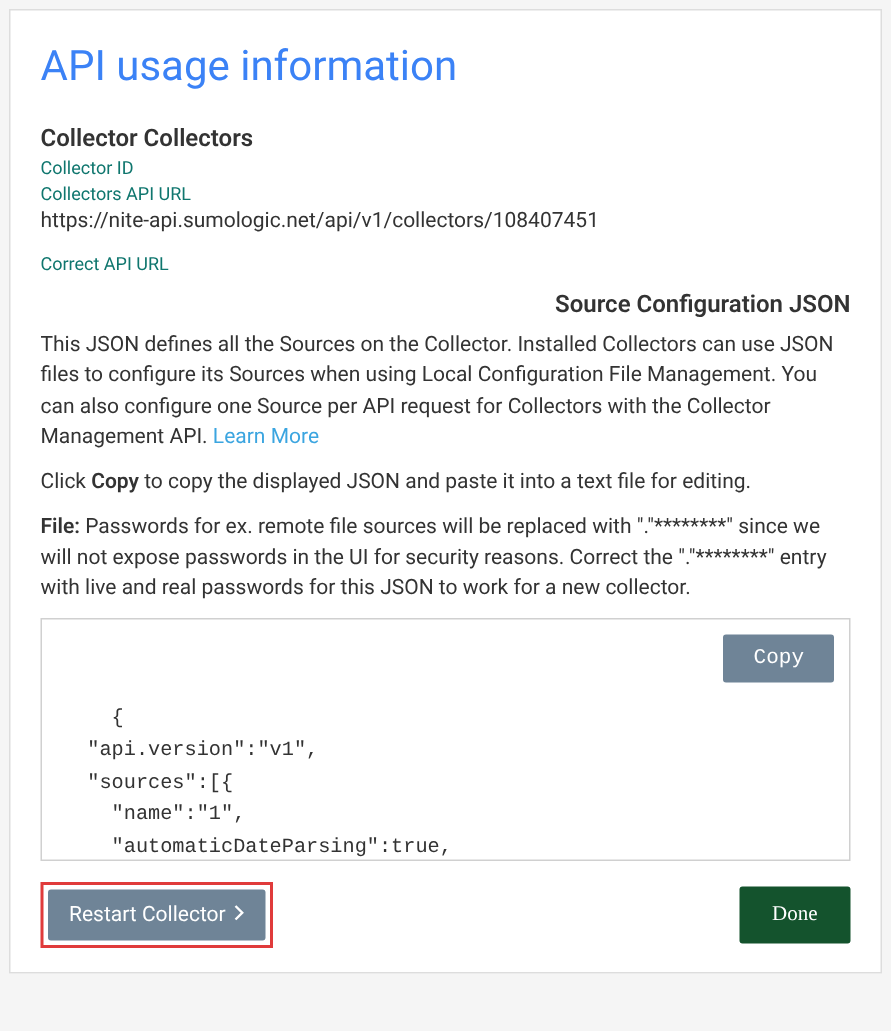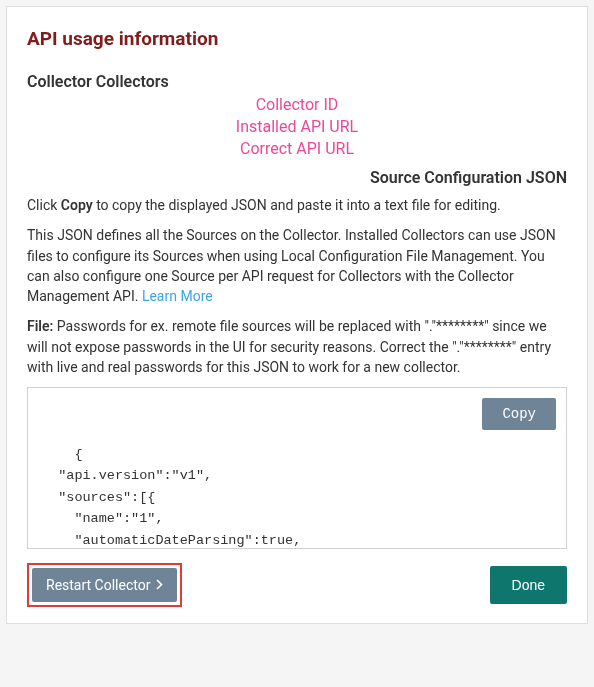--- a/index.html
+++ b/index.html
@@ -13,36 +13,35 @@
       padding: 6px;
     }
     .modal {
       width: 582px;
       background: #fff;
       border: 1px solid #ddd;
       padding: 20px 20px 16px 20px;
       position: relative;
     }
     .page-title {
-      font-size: 19px;
-      font-weight: 700;
-      color: #7f1d1d;
+      font-size: 28px;
+      font-weight: 400;
+      color: #3b82f6;
       margin-bottom: 22px;
     }
     .section-title {
       font-size: 16px;
       font-weight: 600;
       color: #333;
       margin-bottom: 4px;
     }
     .field-label {
-      font-size: 16px;
-      color: #ec4899;
+      font-size: 12px;
+      color: #0f766e;
       margin-bottom: 3px;
-      text-align: center;
     }
     .field-value {
       font-size: 14px;
       color: #333;
       margin-bottom: 14px;
       word-break: break-all;
     }
     .section-heading {
       font-size: 16px;
       font-weight: 600;
@@ -108,57 +107,58 @@
       display: inline-flex;
       align-items: center;
       gap: 6px;
     }
     .restart-highlight {
       border: 2.5px solid #e03b3b;
       padding: 3px;
       display: inline-block;
     }
     .done-button {
-      background: #0f766e;
+      background: #14532d;
       color: #fff;
       border: none;
       padding: 11px 22px;
       font-size: 14px;
       border-radius: 2px;
       cursor: pointer;
-      font-family: Liberation Sans, sans-serif;
+      font-family: Liberation Serif, serif;
     }
     .chevron {
       display: inline-block;
     }
   </style>
 </head>
 <body>
 
 <div class="modal">
 
   <h1 class="page-title">API usage information</h1>
 
   <h2 class="section-title">Collector Collectors</h2>
 
   <div class="field-label">Collector ID</div>
 
-  <div class="field-label">Installed API URL</div>
+  <div class="field-label">Collectors API URL</div>
+  <div class="field-value">https://nite-api.sumologic.net/api/v1/collectors/108407451</div>
 
   <div class="field-label">Correct API URL</div>
 
   <h2 class="section-heading">Source Configuration JSON</h2>
 
   <p class="body-text">
-    <span>Click </span><span class="bold">Copy</span><span> to copy the displayed JSON and paste it into a text file for editing.</span>
+    <span>This JSON defines all the Sources on the Collector. Installed Collectors can use JSON files to configure its Sources when using Local Configuration File Management. You can also configure one Source per API request for Collectors with the Collector Management API.</span>
+    <span class="learn-more">Learn More</span>
   </p>
 
   <p class="body-text">
-    <span>This JSON defines all the Sources on the Collector. Installed Collectors can use JSON files to configure its Sources when using Local Configuration File Management. You can also configure one Source per API request for Collectors with the Collector Management API.</span>
-    <span class="learn-more">Learn More</span>
+    <span>Click </span><span class="bold">Copy</span><span> to copy the displayed JSON and paste it into a text file for editing.</span>
   </p>
 
   <p class="body-text">
     <span class="bold">File:</span><span> Passwords for ex. remote file sources will be replaced with "."********" since we will not expose passwords in the UI for security reasons. Correct the "."********" entry with live and real passwords for this JSON to work for a new collector.</span>
   </p>
 
   <div class="json-container">
     <button class="copy-button">Copy</button>
     <span>{
   "api.version":"v1",

